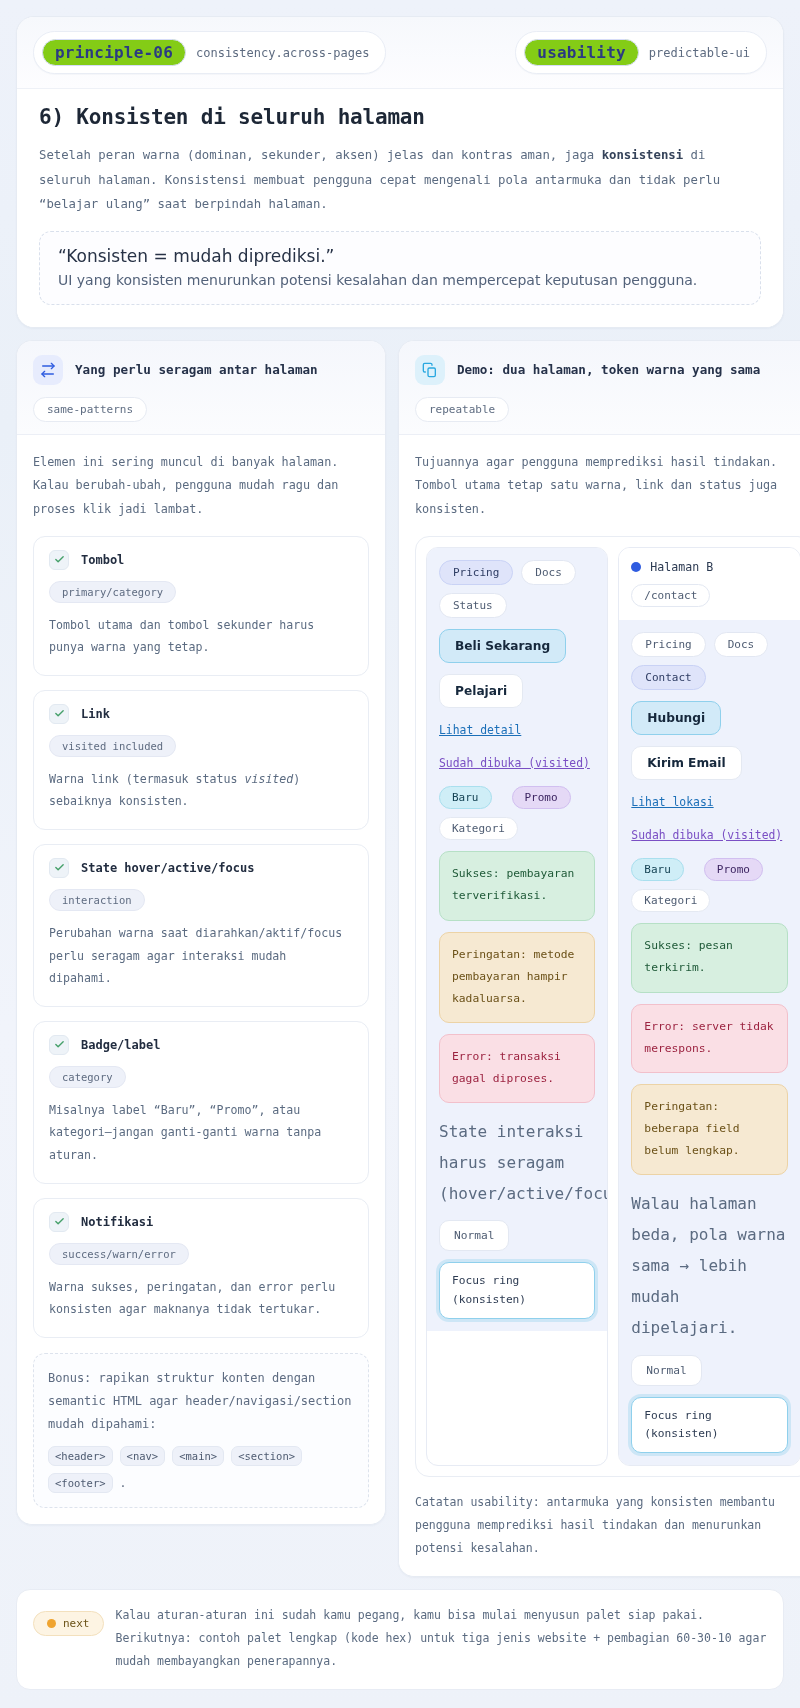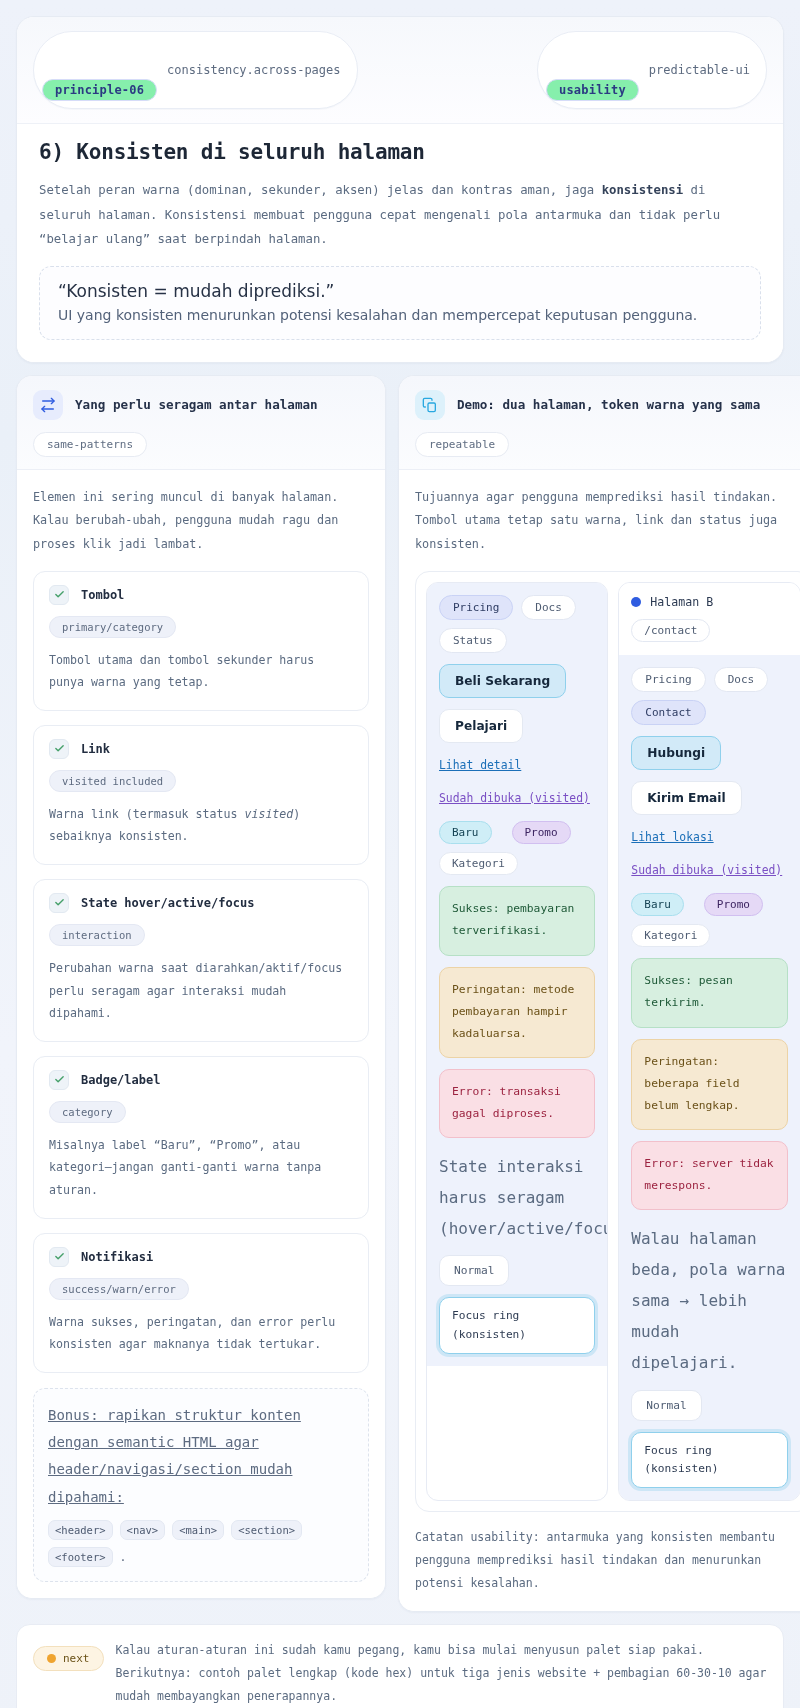--- a/index.html
+++ b/index.html
@@ -28,29 +28,28 @@
   }
   .chipgroup {
     display: inline-flex; align-items: center; gap: 10px;
     background: #ffffff;
     border: 1px solid #e9edf5;
     border-radius: 999px;
     padding: 7px 16px 7px 8px;
     box-shadow: 0 1px 1px rgba(30,50,90,.03);
   }
   .chip-key {
-    background: #86efac;
+    background: #84cc16;
     color: #2b3a82;
     border: 1px solid #d6dcf8;
     border-radius: 999px;
     padding: 3px 12px;
-    font-size: 12px;
+    font-size: 16px;
     font-weight: bold;
     letter-spacing: .2px;
-    margin-top: 40px;
   }
   .chip-val { font-size: 12px; color: #5d6b80; }
 
   .hero-body { padding: 16px 22px 22px 22px; background:#fff; }
   h1.title {
     font-size: 21px;
     font-weight: bold;
     color: #1d2736;
     letter-spacing: -.2px;
     margin-bottom: 14px;
@@ -119,21 +118,21 @@
     background:#eef1f9; border:1px solid #e4e8f3; border-radius:999px;
     padding: 4px 12px; font-size: 10.5px; color:#5e6b80;
   }
   .check-desc { margin-top: 11px; font-size: 11.6px; line-height: 1.95; color:#5b6b81; }
   .check-desc i { font-style: italic; }
 
   .bonus {
     margin-top: 15px; border:1px dashed #dde3ed; border-radius: 12px;
     padding: 13px 14px 14px 14px; background:#fcfdff;
   }
-  .bonus-t { font-size: 14px; line-height: 1.95; color:#5d6b81;text-decoration:underline; }
+  .bonus-t { font-size: 12px; line-height: 1.95; color:#5d6b81; }
   .tagrow { margin-top: 9px; display:flex; flex-wrap: wrap; gap: 7px; align-items:center; }
   .htag {
     background:#eef1f9; border:1px solid #e3e8f2; border-radius: 7px;
     padding: 3px 6px; font-size: 10.5px; color:#4d5a70;
   }
   .dotend { font-size: 11.5px; color:#5d6b81; }
 
   
   .demo-wrap {
     margin-top: 14px;
@@ -419,22 +418,22 @@
               <a class="dlink normal">Lihat lokasi</a>
               <a class="dlink visited">Sudah dibuka (visited)</a>
               <div class="badgerow">
                 <span class="bdg baru">Baru</span>
                 <span class="bdg promo">Promo</span>
               </div>
               <div class="badgerow" style="margin-top:8px;">
                 <span class="bdg kat">Kategori</span>
               </div>
               <div class="note ok">Sukses: pesan terkirim.</div>
+              <div class="note err">Error: server tidak merespons.</div>
               <div class="note warn">Peringatan: beberapa field belum lengkap.</div>
-              <div class="note err">Error: server tidak merespons.</div>
               <p class="statecap">Walau halaman beda, pola warna sama → lebih mudah dipelajari.</p>
               <div class="state-normal">Normal</div>
               <div class="state-focus">Focus ring (konsisten)</div>
             </div>
           </div>
 
         </div>
 
         <p class="afternote">Catatan usability: antarmuka yang konsisten membantu pengguna memprediksi hasil tindakan dan menurunkan potensi kesalahan.</p>
       </div>

